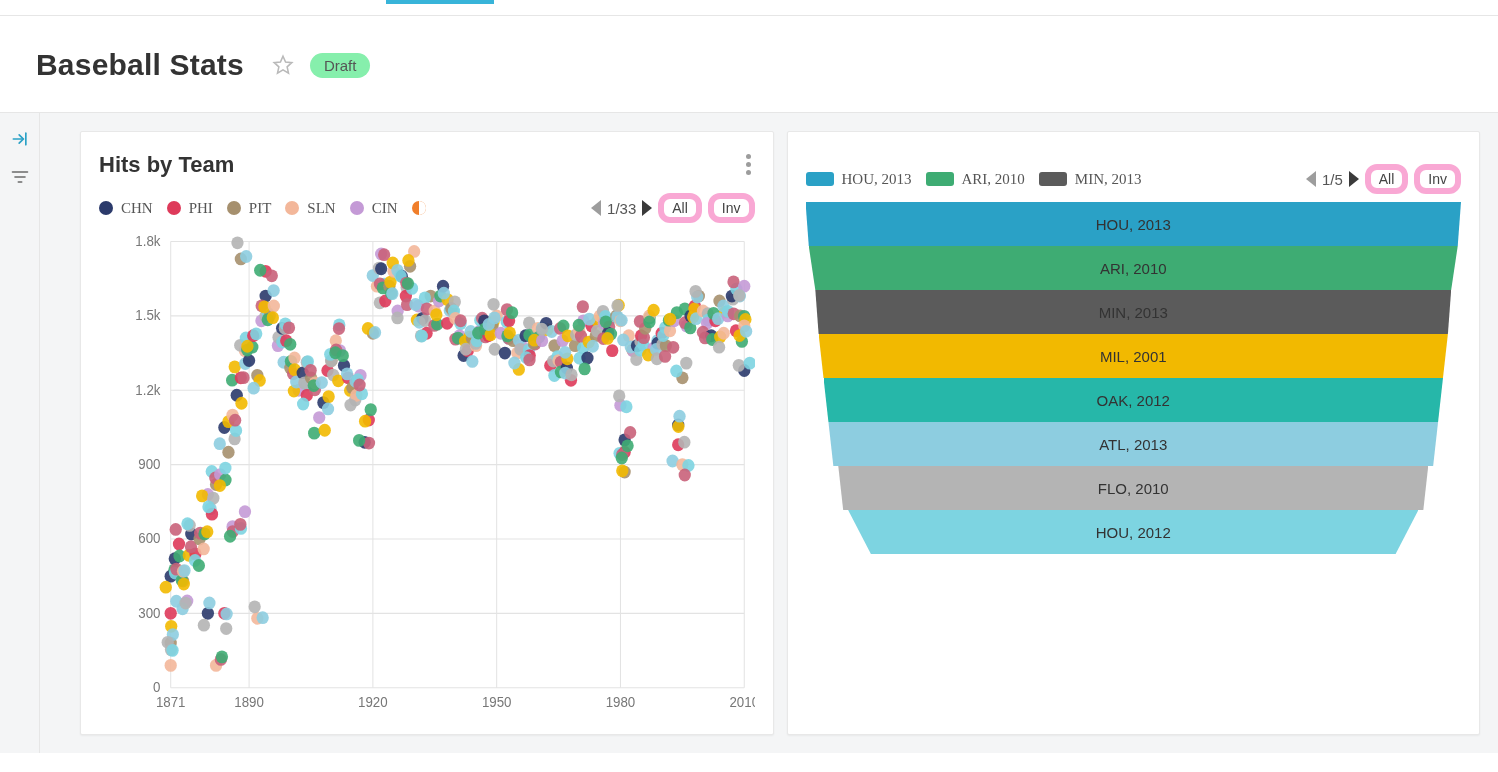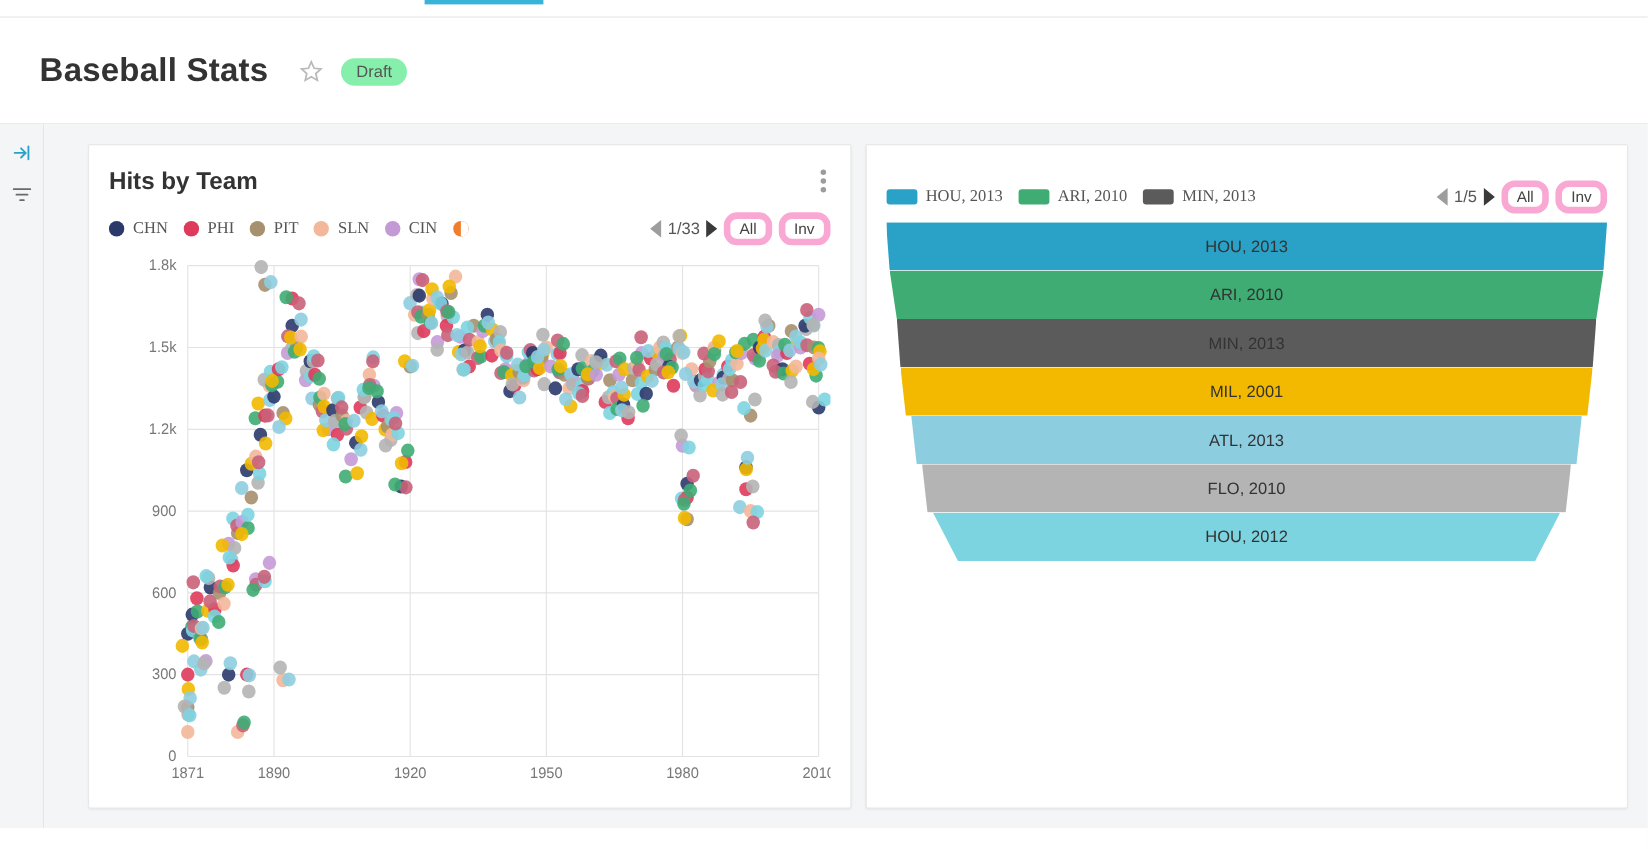--- a/index.html
+++ b/index.html
@@ -669,20 +669,24 @@
     </div>
           <div class="funnel-row">
       <div class="bar" style="left:1.5%;right:1.5%;background:#5b5b5b;clip-path:polygon(0% 0%,100% 0%,99.48453608247422% 100%,0.5154639175257731% 100%);"></div>
       <span class="lbl">MIN, 2013</span>
     </div>
           <div class="funnel-row">
       <div class="bar" style="left:2%;right:2%;background:#f2b900;clip-path:polygon(0% 0%,100% 0%,99.21875% 100%,0.78125% 100%);"></div>
       <span class="lbl">MIL, 2001</span>
     </div>
           <div class="funnel-row">
+      <div class="bar" style="left:2.75%;right:2.75%;background:#26b7a9;clip-path:polygon(0% 0%,100% 0%,99.2063492063492% 100%,0.7936507936507936% 100%);"></div>
+      <span class="lbl">OAK, 2012</span>
+    </div>
+          <div class="funnel-row">
       <div class="bar" style="left:3.5%;right:3.5%;background:#8dcde0;clip-path:polygon(0% 0%,100% 0%,99.19354838709677% 100%,0.8064516129032258% 100%);"></div>
       <span class="lbl">ATL, 2013</span>
     </div>
           <div class="funnel-row">
       <div class="bar" style="left:5%;right:5%;background:#b4b4b4;clip-path:polygon(0% 0%,100% 0%,99.16666666666667% 100%,0.8333333333333334% 100%);"></div>
       <span class="lbl">FLO, 2010</span>
     </div>
           <div class="funnel-row">
       <div class="bar" style="left:6.5%;right:6.5%;background:#7dd4e1;clip-path:polygon(0% 0%,100% 0%,96% 100%,3.9999999999999964% 100%);"></div>
       <span class="lbl">HOU, 2012</span>

